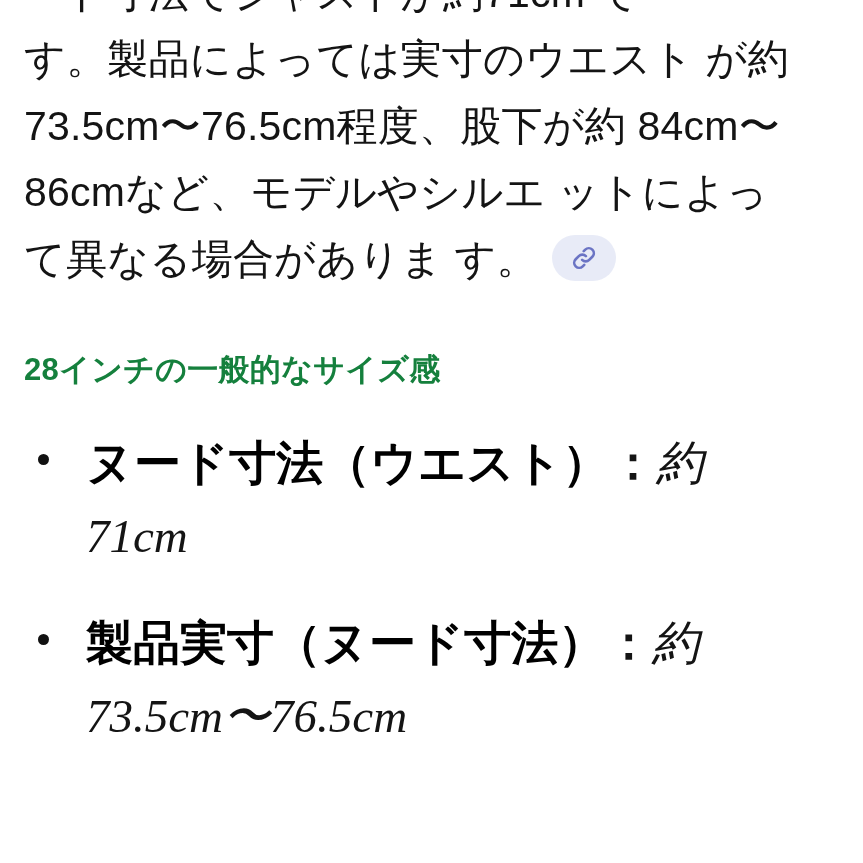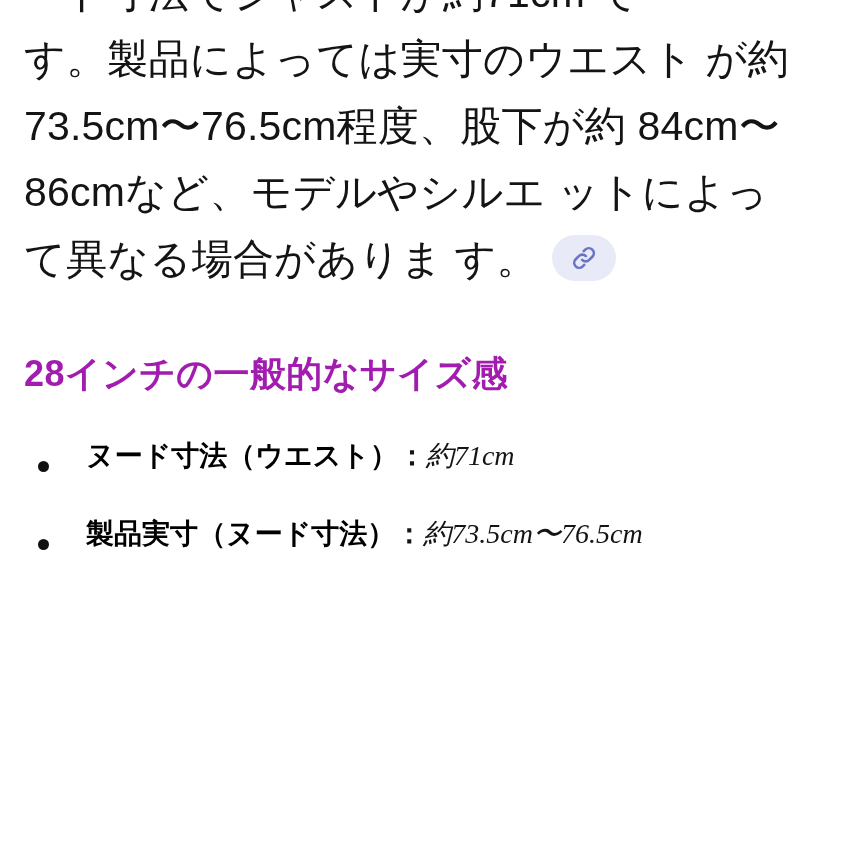--- a/index.html
+++ b/index.html
@@ -53,39 +53,39 @@
     background: #e8ebf7;
     vertical-align: middle;
     margin-left: 14px;
     position: relative;
     top: -4px;
   }
   .link-chip svg { display: block; }
 
   
   .heading {
-    font-size: 36px;
+    font-size: 31px;
     font-weight: bold;
     line-height: 1.45;
     letter-spacing: 0.01em;
-    color: #a21caf;
+    color: #15803d;
     margin: 56px 0 8px 0;
   }
 
   
   ul.bullets {
     list-style: none;
     margin: 34px 0 0 0;
     padding: 0;
   }
   ul.bullets li {
     position: relative;
     padding-left: 62px;
     margin-bottom: 34px;
-    font-size: 28px;
+    font-size: 47px;
     line-height: 1.55;
     color: #141414;
   }
   ul.bullets li::before {
     content: "";
     position: absolute;
     left: 14px;
     top: 27px;
     width: 11px;
     height: 11px;

